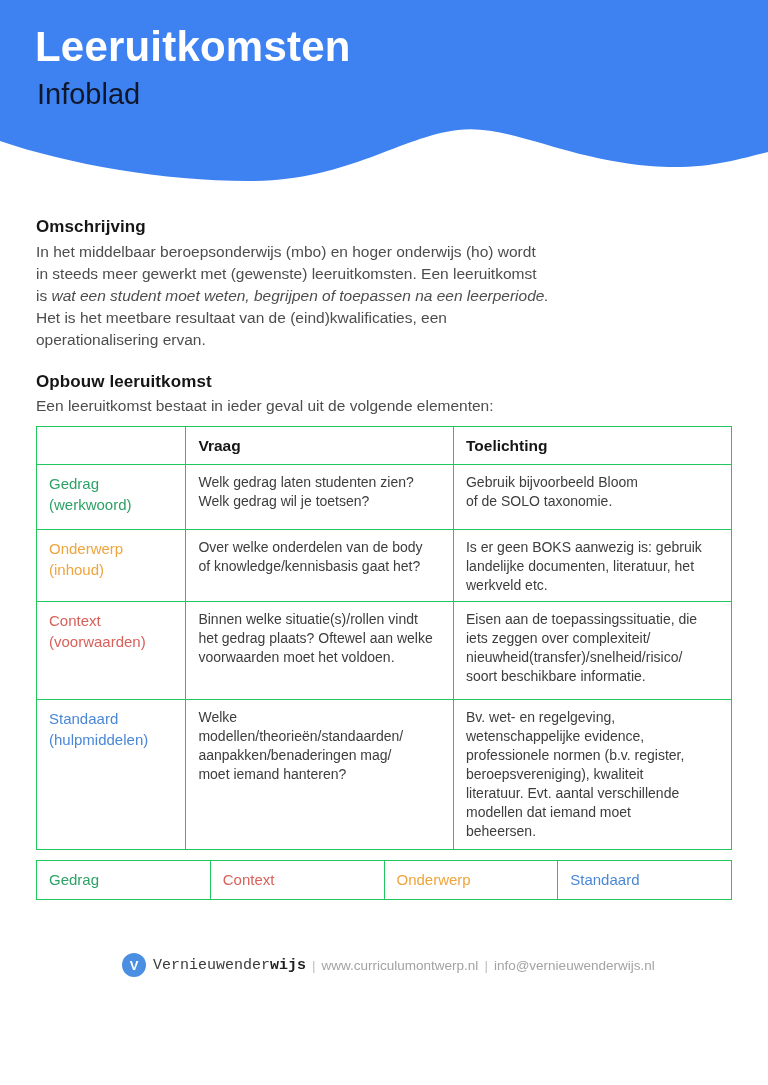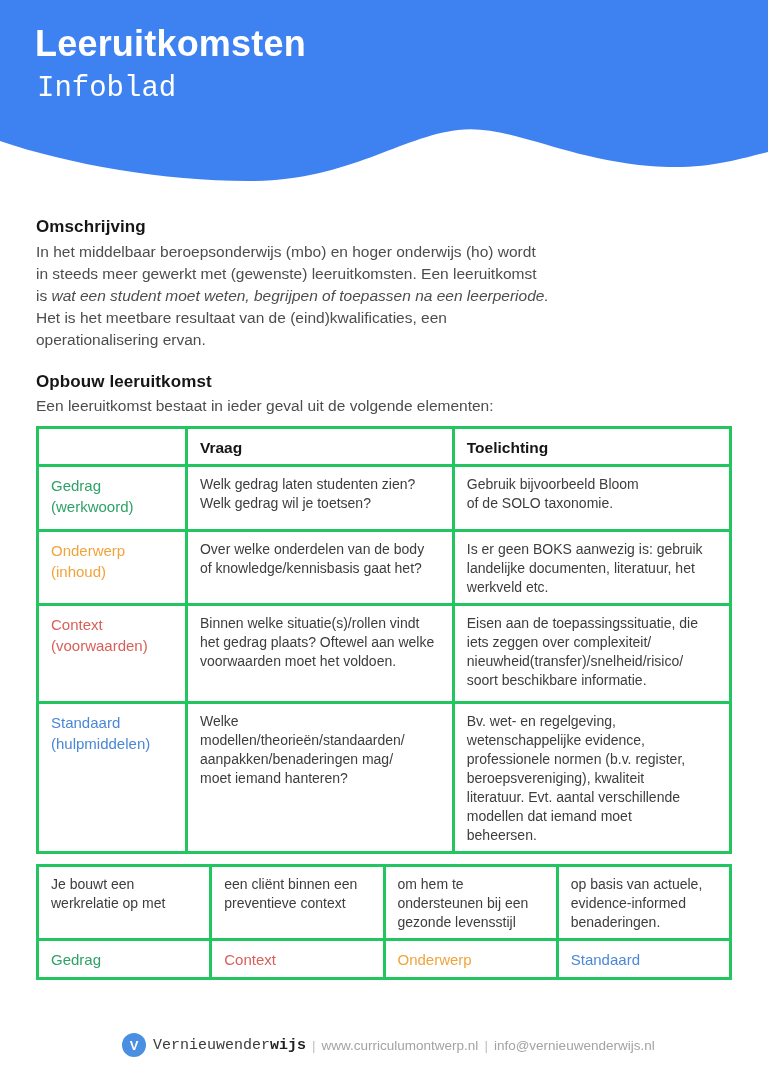--- a/index.html
+++ b/index.html
@@ -16,33 +16,32 @@
 
   
   .header { position: relative; }
   .header-solid {
     background: #3e82f1;
     height: 126px;
     padding: 26px 0 0 35px;
   }
   .header-title {
     margin: 0;
-    font-size: 36px;
+    font-size: 42px;
     line-height: 1.0;
     font-weight: 700;
     color: #ffffff;
     letter-spacing: 0.2px;
   }
   .header-subtitle {
     margin: 12px 0 0 2px;
     font-size: 29px;
     line-height: 1.0;
     font-weight: 400;
-    color: #ffffff;
-    font-family: Liberation Mono, monospace;
+    color: #0f172a;
   }
   .header-wave { display: block; width: 768px; height: 62px; margin-top: -1px; }
 
   
   .main { padding: 0 36px 11px 36px; }
   .h2 {
     margin: 0;
     font-size: 17px;
     font-weight: 700;
     color: #161616;
@@ -66,21 +65,21 @@
   }
 
   
   table {
     border-collapse: collapse;
     width: 100%;
     table-layout: fixed;
     margin-top: 10px;
   }
   th, td {
-    border: 3px solid #22c55e;
+    border: 1px solid #22c55e;
     padding: 8px 12px 6px 12px;
     vertical-align: top;
     text-align: left;
     font-size: 14px;
     line-height: 19px;
     color: #3d3d3d;
     white-space: pre-line;
     overflow-wrap: break-word;
   }
   th {
@@ -216,32 +215,20 @@
 
 
   <table class="voorbeeld-table">
     <colgroup>
         <col>
         <col>
         <col>
         <col>
       </colgroup>
     <tbody>
-      <tr class="vb-phrase-row">
-        <td>Je bouwt een
-werkrelatie op met</td>
-        <td>een cliënt binnen een
-preventieve context</td>
-        <td>om hem te
-ondersteunen bij een
-gezonde levensstijl</td>
-        <td>op basis van actuele,
-evidence-informed
-benaderingen.</td>
-      </tr>
       <tr class="vb-label-row">
         <td class="vb-label c-green">Gedrag</td>
         <td class="vb-label c-red">Context</td>
         <td class="vb-label c-orange">Onderwerp</td>
         <td class="vb-label c-blue">Standaard</td>
       </tr>
     </tbody>
   </table>
 
 </div>

